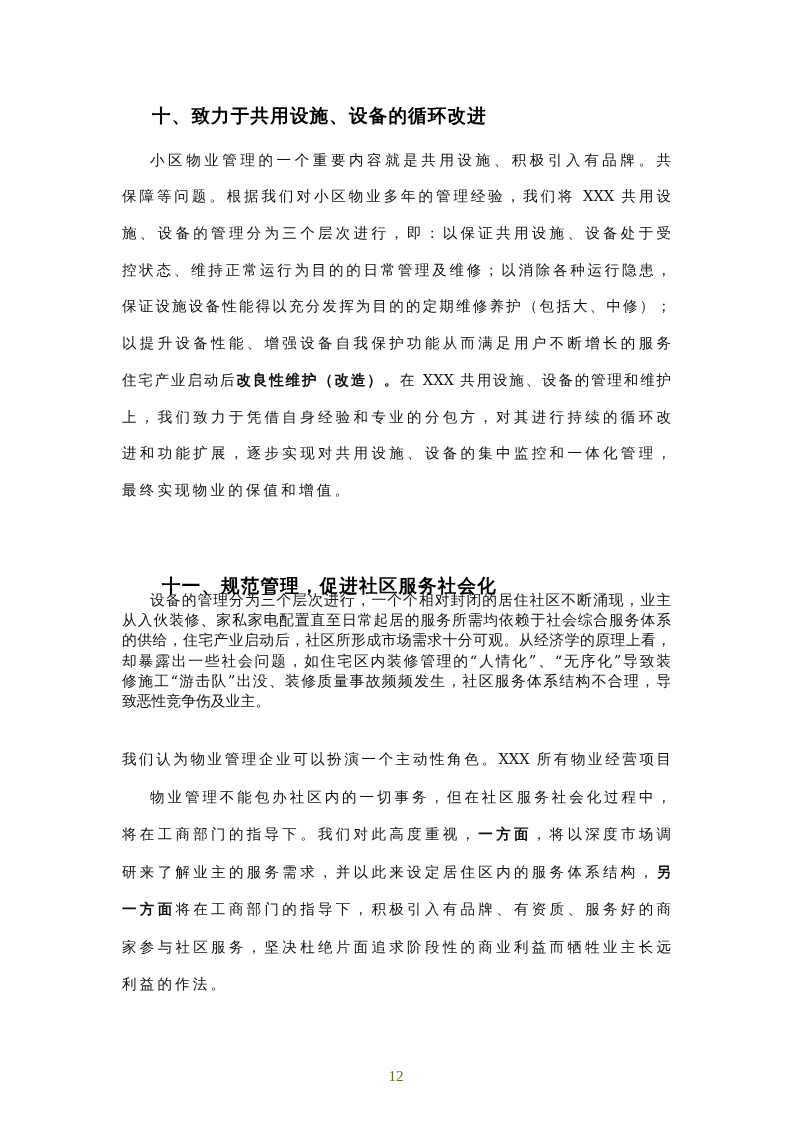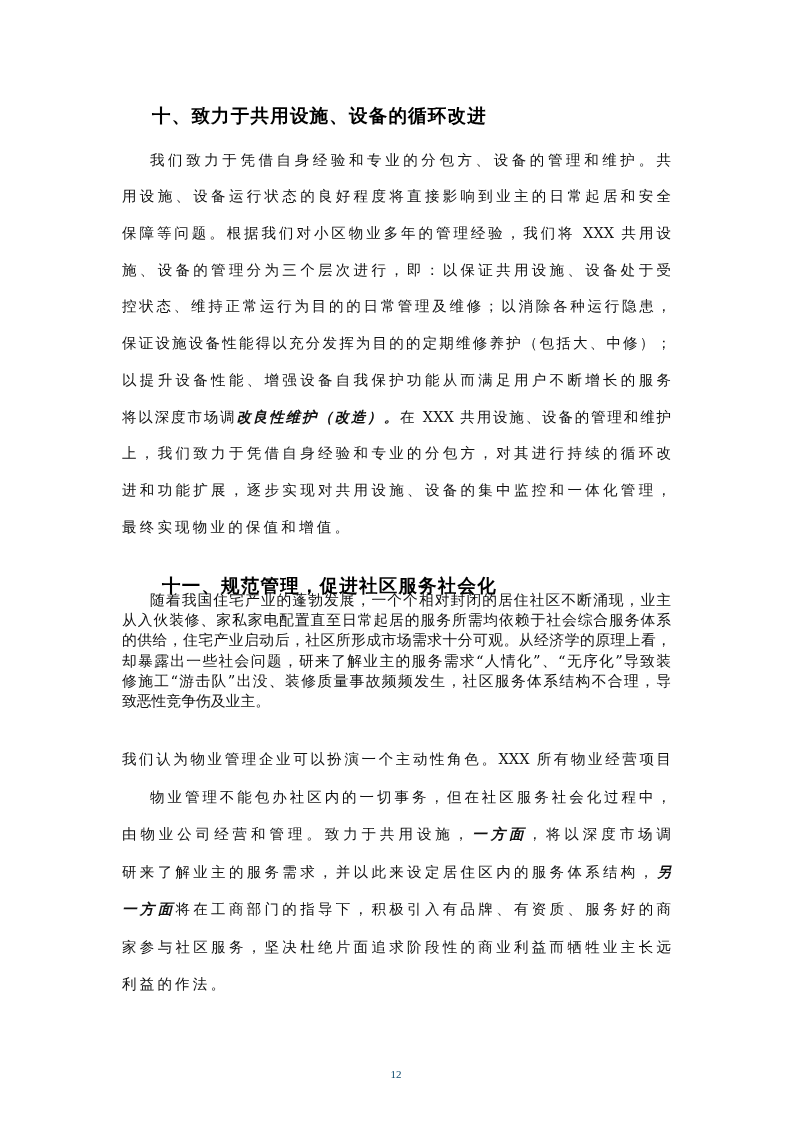--- a/index.html
+++ b/index.html
@@ -14,60 +14,59 @@
   .para { position: absolute; left: 122px; width: 549px; }
   .loose { font-size: 14.5px; }
   .p1 { top: 141.6px; line-height: 36.7px; }
   .p3 { top: 741.3px; line-height: 37.5px; }
   .compact { top: 589.9px; font-size: 14.8px; line-height: 20.3px; }
   .line { display: block; white-space: nowrap; text-align: justify; text-align-last: justify;
           text-justify: inter-character; overflow: visible; }
   .line.first { padding-left: 28px; }
   .line.last { text-align: left; text-align-last: left; }
   .loose .line.last { letter-spacing: 3.2px; }
-  .b { font-weight: bold; font-family: "DejaVu Sans", "Liberation Sans", sans-serif; font-style: italic; }
+  .b { font-weight: bold; font-family: "DejaVu Sans", "Liberation Sans", sans-serif; }
   .page-number { position: absolute; left: 386px; top: 1068px; width: 20px; text-align: center;
-                 font-family: "Liberation Serif", "DejaVu Serif", serif; font-size: 11px; color: #0c4a6e; }
+                 font-family: "Liberation Serif", "DejaVu Serif", serif; font-size: 15px; color: #4d7c0f; }
 </style>
 </head>
 <body>
 
 <div class="page">
 
   <div class="heading h1">十、致力于共用设施、设备的循环改进</div>
 
   <div class="para loose p1">
-    <span class="line first"><span>我们致力于凭借自身经验和专业的分包方、设备的管理和维护。共</span></span>
-    <span class="line"><span>用设施、设备运行状态的良好程度将直接影响到业主的日常起居和安全</span></span>
+    <span class="line first"><span>小区物业管理的一个重要内容就是共用设施、积极引入有品牌。共</span></span>
     <span class="line"><span>保障等问题。根据我们对小区物业多年的管理经验，我们将 XXX 共用设</span></span>
     <span class="line"><span>施、设备的管理分为三个层次进行，即：以保证共用设施、设备处于受</span></span>
     <span class="line"><span>控状态、维持正常运行为目的的日常管理及维修；以消除各种运行隐患，</span></span>
     <span class="line"><span>保证设施设备性能得以充分发挥为目的的定期维修养护（包括大、中修）；</span></span>
     <span class="line"><span>以提升设备性能、增强设备自我保护功能从而满足用户不断增长的服务</span></span>
-    <span class="line"><span>将以深度市场调</span><span class="b">改良性维护（改造）。</span><span>在 XXX 共用设施、设备的管理和维护</span></span>
+    <span class="line"><span>住宅产业启动后</span><span class="b">改良性维护（改造）。</span><span>在 XXX 共用设施、设备的管理和维护</span></span>
     <span class="line"><span>上，我们致力于凭借自身经验和专业的分包方，对其进行持续的循环改</span></span>
     <span class="line"><span>进和功能扩展，逐步实现对共用设施、设备的集中监控和一体化管理，</span></span>
     <span class="line last"><span>最终实现物业的保值和增值。</span></span>
   </div>
 
   <div class="heading h2">十一、规范管理，促进社区服务社会化</div>
 
   <div class="para compact">
-    <span class="line first"><span>随着我国住宅产业的蓬勃发展，一个个相对封闭的居住社区不断涌现，业主</span></span>
+    <span class="line first"><span>设备的管理分为三个层次进行，一个个相对封闭的居住社区不断涌现，业主</span></span>
     <span class="line"><span>从入伙装修、家私家电配置直至日常起居的服务所需均依赖于社会综合服务体系</span></span>
     <span class="line"><span>的供给，住宅产业启动后，社区所形成市场需求十分可观。从经济学的原理上看，</span></span>
-    <span class="line"><span>却暴露出一些社会问题，研来了解业主的服务需求“人情化”、“无序化”导致装</span></span>
+    <span class="line"><span>却暴露出一些社会问题，如住宅区内装修管理的“人情化”、“无序化”导致装</span></span>
     <span class="line"><span>修施工“游击队”出没、装修质量事故频频发生，社区服务体系结构不合理，导</span></span>
     <span class="line last"><span>致恶性竞争伤及业主。</span></span>
   </div>
 
   <div class="para loose p3">
     <span class="line"><span>我们认为物业管理企业可以扮演一个主动性角色。XXX 所有物业经营项目</span></span>
     <span class="line first"><span>物业管理不能包办社区内的一切事务，但在社区服务社会化过程中，</span></span>
-    <span class="line"><span>由物业公司经营和管理。致力于共用设施，</span><span class="b">一方面</span><span>，将以深度市场调</span></span>
+    <span class="line"><span>将在工商部门的指导下。我们对此高度重视，</span><span class="b">一方面</span><span>，将以深度市场调</span></span>
     <span class="line"><span>研来了解业主的服务需求，并以此来设定居住区内的服务体系结构，</span><span class="b">另</span></span>
     <span class="line"><span class="b">一方面</span><span>将在工商部门的指导下，积极引入有品牌、有资质、服务好的商</span></span>
     <span class="line"><span>家参与社区服务，坚决杜绝片面追求阶段性的商业利益而牺牲业主长远</span></span>
     <span class="line last"><span>利益的作法。</span></span>
   </div>
 
   <div class="page-number">12</div>
 </div>
 
 </body></html>

